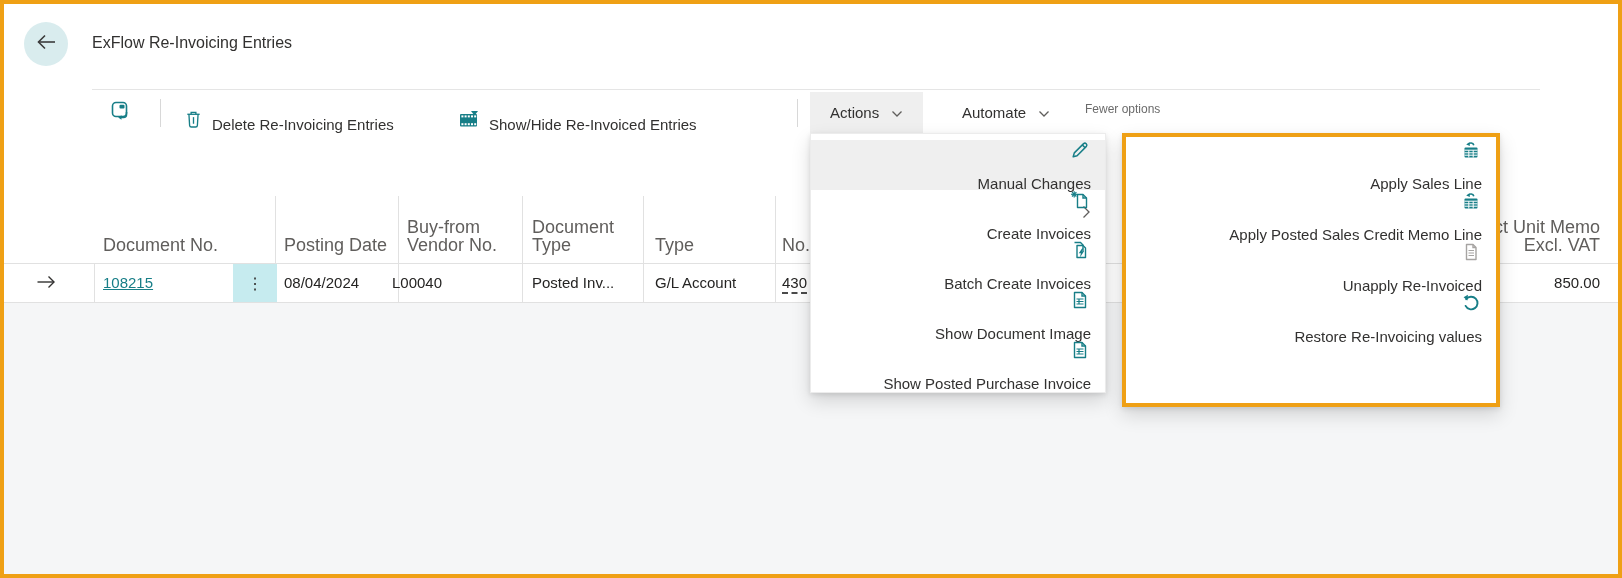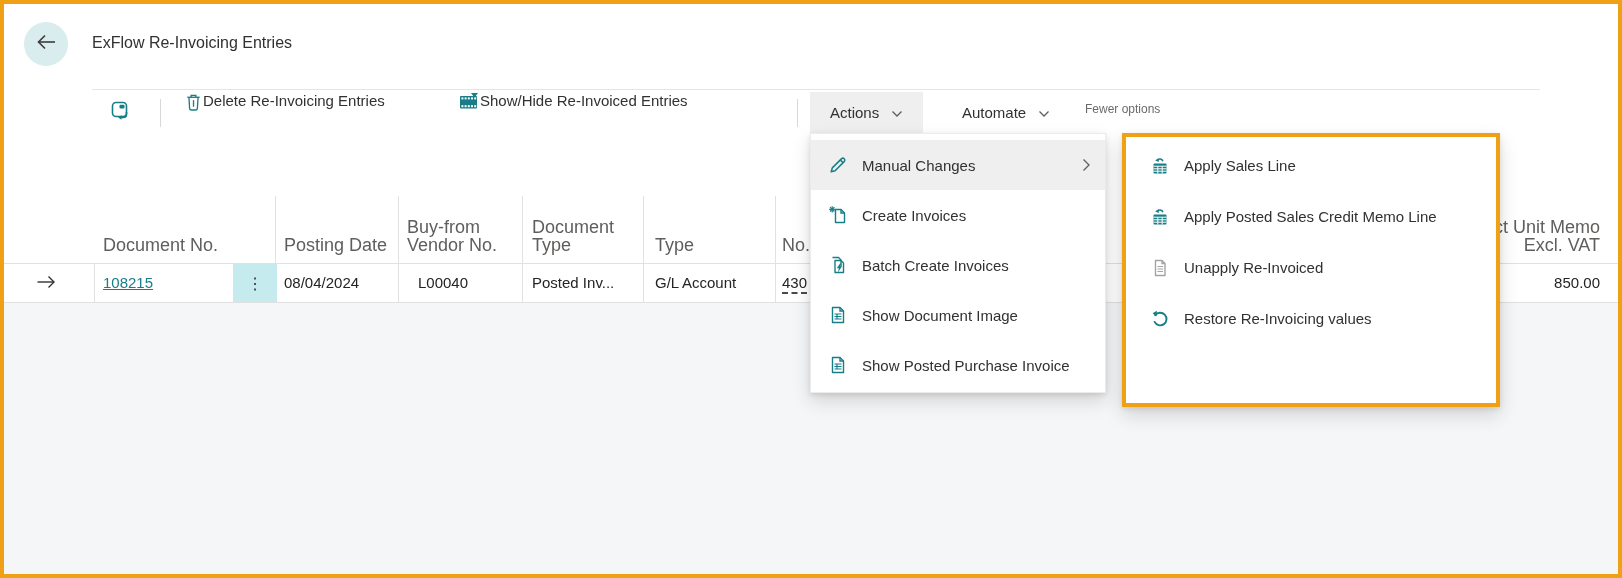--- a/index.html
+++ b/index.html
@@ -17,42 +17,42 @@
   }
   .abs{position:absolute;}
   
   .back-btn{left:20px;top:18px;width:44px;height:44px;border-radius:50%;
     background:#D9ECEE;display:flex;align-items:center;justify-content:center;cursor:pointer;}
   .page-title{left:88px;top:30px;font-size:16px;color:var(--dark);}
   .title-divider{left:88px;top:85px;width:1448px;height:1px;background:#E5E5E5;}
   
   .tb-icon-btn{left:100px;top:92px;width:34px;height:34px;display:flex;align-items:center;justify-content:center;}
   .tb-sep{width:1px;height:28px;background:#D8D8D8;top:95px;}
-  .tb-btn{top:88px;height:41px;display:flex;align-items:flex-start;font-size:15px;color:var(--dark);cursor:pointer;}
+  .tb-btn{top:88px;height:41px;display:flex;align-items:flex-end;gap:9px;font-size:15px;color:var(--dark);cursor:pointer;}
   .tb-menu-btn{top:88px;height:41px;display:flex;align-items:center;gap:12px;font-size:15px;color:var(--dark);padding:0 20px;cursor:pointer;}
   .tb-menu-btn.open{background:#EFEFEF;}
   .fewer{top:98px;font-size:12px;color:#6B6B6B;cursor:pointer;}
   
   .hdr{font-size:18px;color:var(--gray-text);line-height:18px;}
   .hdr-border{left:0;top:259px;width:1614px;height:1px;background:var(--grid);}
   .vline{width:1px;background:var(--grid);}
   .cell{font-size:15px;color:#252423;line-height:20px;top:269px;}
   .row-bottom{left:0;top:298px;width:1614px;height:1px;background:var(--grid);}
   .below-area{left:0;top:299px;width:1614px;height:271px;background:#F5F6F7;}
   .doc-link{color:var(--teal);text-decoration:underline;cursor:pointer;}
   .dots-cell{left:229px;top:260px;width:44px;height:38px;background:#C6EBEF;
     display:flex;align-items:center;justify-content:center;font-size:16px;color:var(--dark);cursor:pointer;}
   .no-trunc{border-bottom:2px dashed #4a4a4a;padding-bottom:1px;}
   
   .menu{background:#fff;border:1px solid #ECECEC;
     box-shadow:0 8px 18px rgba(0,0,0,.14),0 2px 5px rgba(0,0,0,.10);z-index:10;}
   .actions-menu{left:806px;top:129px;width:296px;height:260px;padding-top:6px;}
   .submenu{left:1118px;top:129px;width:378px;height:274px;border:4px solid var(--orange);padding-top:3px;}
-  .menu-item{height:50px;display:flex;align-items:center;padding:0 14px 0 16px;gap:13px;
-    font-size:15px;color:var(--dark);cursor:pointer;}
+  .menu-item{height:50px;display:flex;align-items:flex-end;padding:0 14px 0 16px;gap:13px;
+    font-size:15px;color:var(--dark);cursor:pointer;flex-direction:column;}
   .submenu .menu-item{height:51px;padding-left:23px;}
   .menu-item.hl{background:#EFEFEF;}
   .mi-icon{width:22px;display:flex;justify-content:center;flex:0 0 22px;}
   .mi-chevron{margin-left:auto;display:flex;}
 </style>
 </head>
 <body>
 
 <div id="screen">
 
@@ -164,21 +164,21 @@
     <svg width="21" height="14" viewBox="0 0 21 14">
         <path d="M1.5 7 H18" stroke="#323130" stroke-width="1.4" fill="none"></path>
         <path d="M12.5 1.5 L18 7 L12.5 12.5" stroke="#323130" stroke-width="1.4" fill="none"></path>
       </svg>
   </div>
   <div class="abs cell doc-link" style="left:99px;">108215</div>
   <div class="abs dots-cell">
     <span>⋮</span>
   </div>
   <div class="abs cell" style="left:280px;">08/04/2024</div>
-  <div class="abs cell" style="left:414px;">L00040</div>
+  <div class="abs cell" style="left:388px;">L00040</div>
   <div class="abs cell" style="left:528px;">Posted Inv...</div>
   <div class="abs cell" style="left:651px;">G/L Account</div>
   <div class="abs cell" style="left:778px;">
     <span class="no-trunc">430</span>
   </div>
   <div class="abs cell" style="right:18px;text-align:left;">850.00</div>
   <div class="abs row-bottom"></div>
   <div class="abs below-area"></div>
 
   <div class="abs menu actions-menu">

